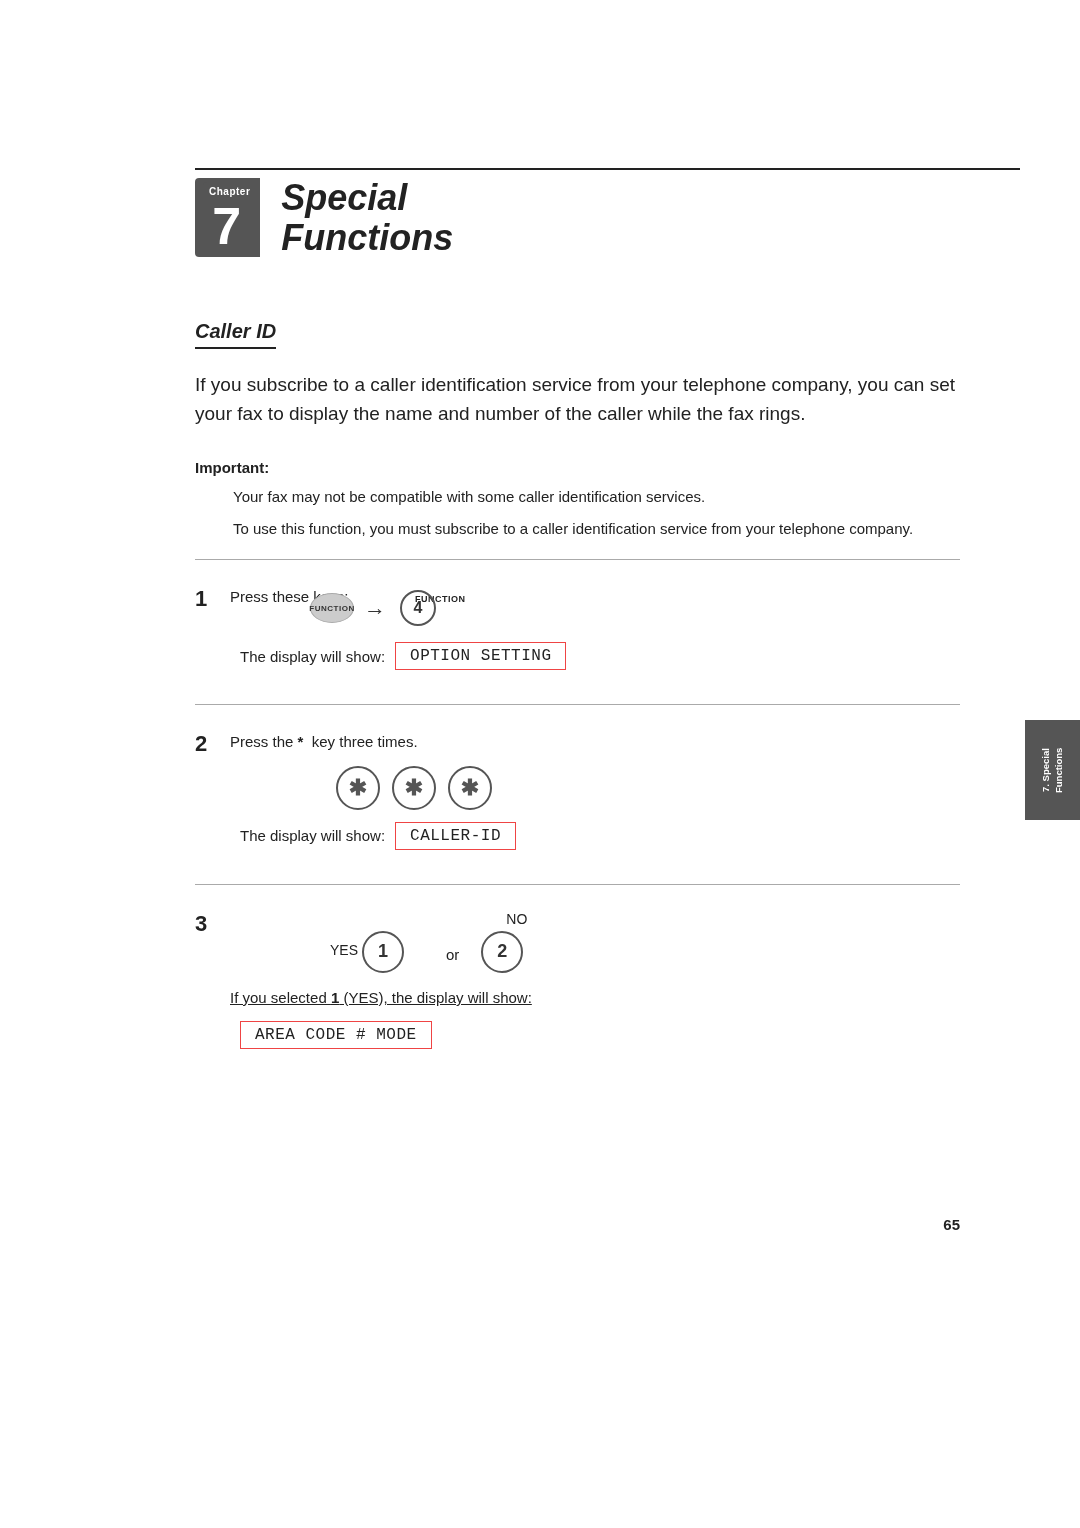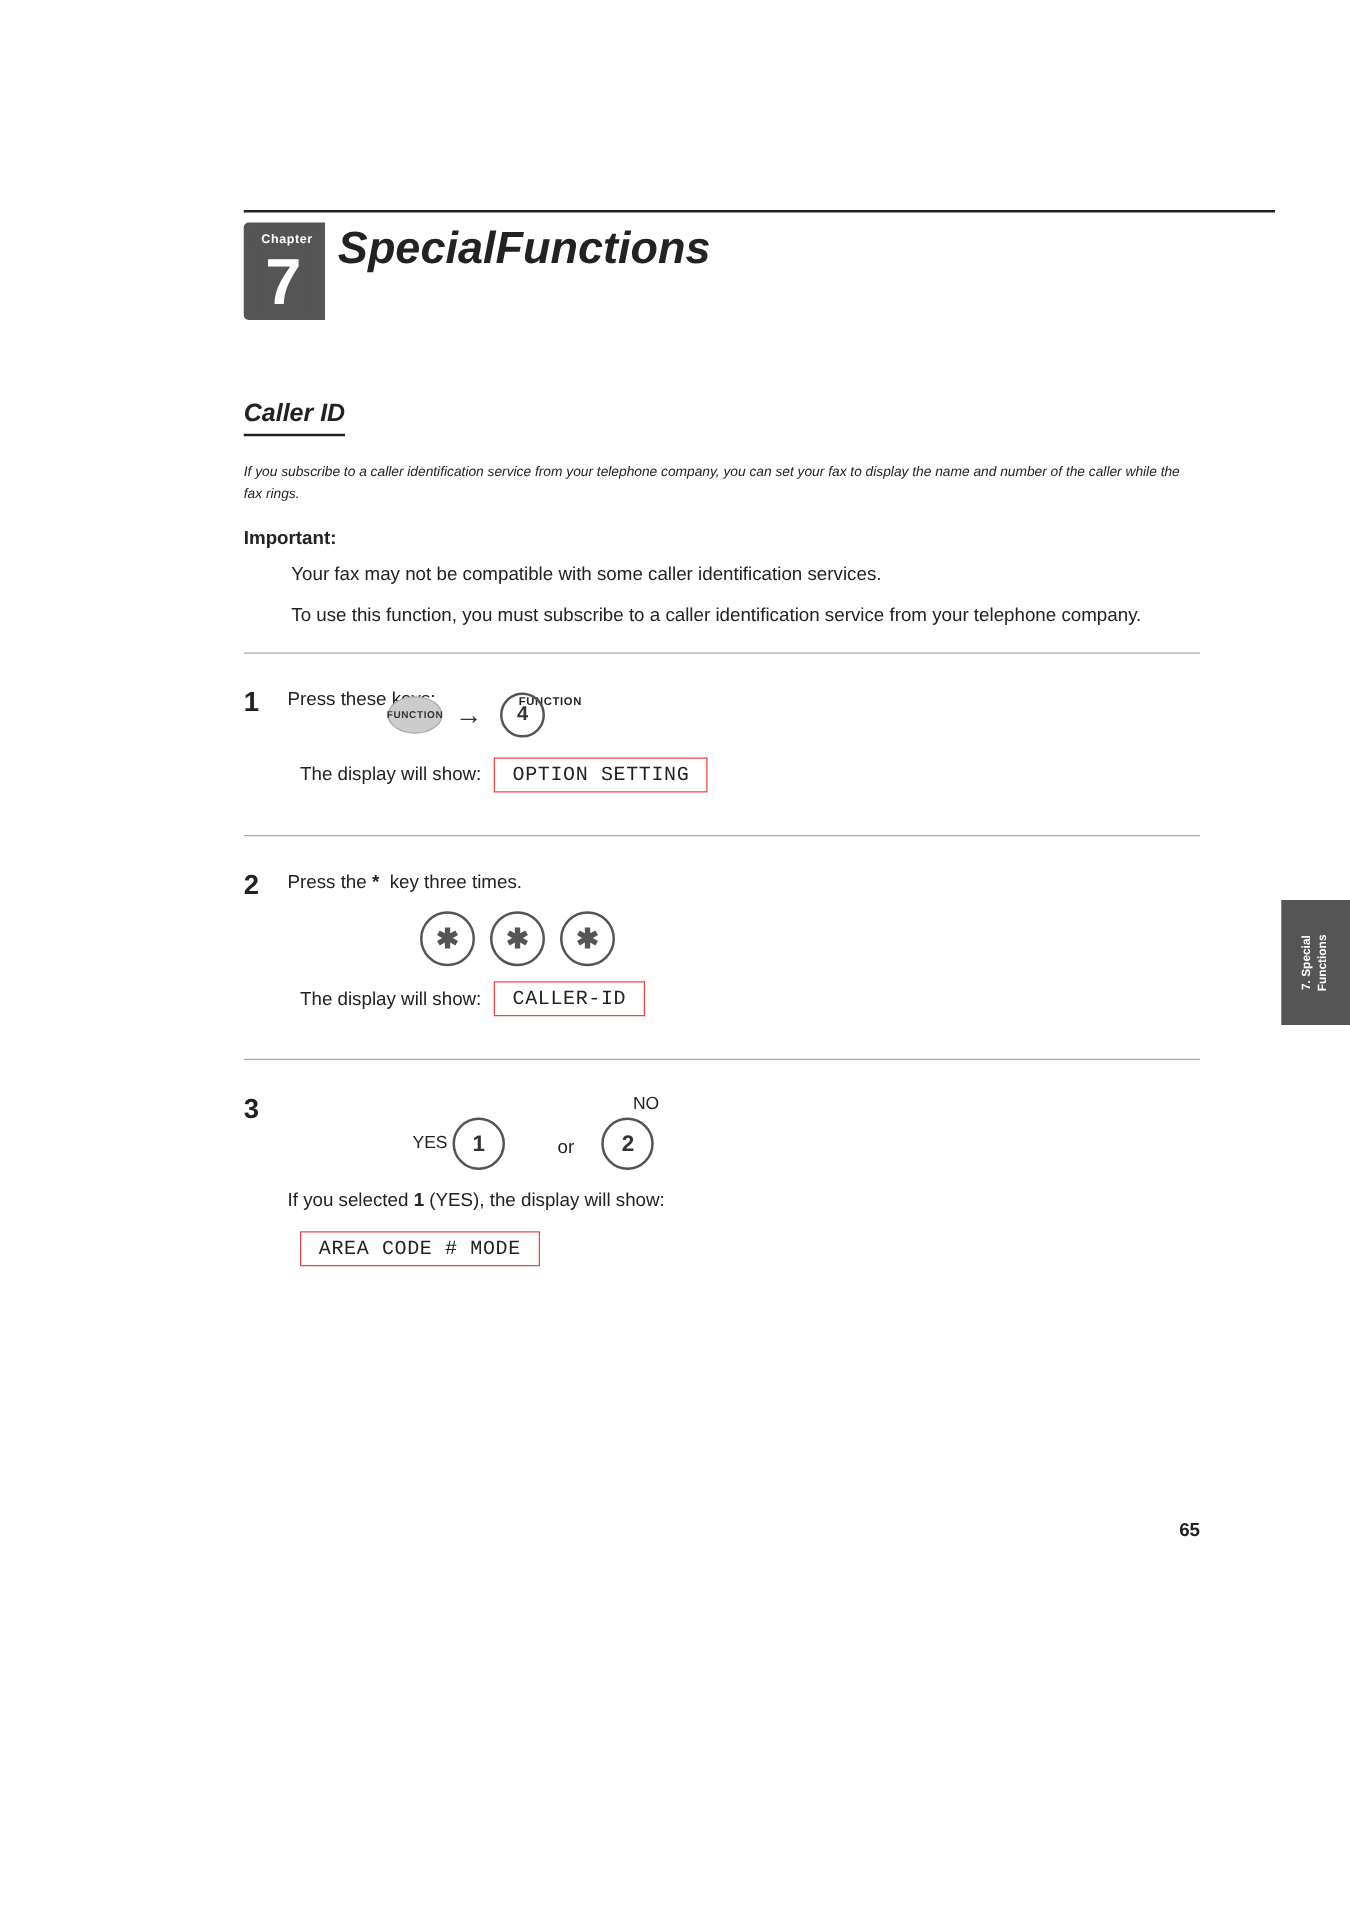--- a/index.html
+++ b/index.html
@@ -57,22 +57,23 @@
       font-size: 52px;
       font-weight: bold;
       padding: 0px 8px 0 2px;
       line-height: 1;
       display: flex;
       align-items: center;
     }
 
     .chapter-title {
       display: flex;
+      flex-direction: column;
       justify-content: space-between;
-      padding-left: 10px;
+      padding-left: 21px;
     }
 
     .chapter-title-line1 {
       font-size: 36px;
       font-weight: bold;
       font-style: italic;
       line-height: 1.1;
     }
 
     .chapter-title-line2 {
@@ -96,24 +97,23 @@
 
     
     .content {
       position: absolute;
       top: 370px;
       left: 195px;
       right: 120px;
     }
 
     .intro-text {
-      font-size: 11px;
+      font-size: 19px;
       line-height: 1.55;
-      margin-bottom: 18px;
-      font-style: italic;
+      margin-bottom: 30px;
     }
 
     .important-label {
       font-size: 15px;
       font-weight: bold;
       margin-bottom: 10px;
     }
 
     .bullet-list {
       margin-left: 20px;
@@ -257,20 +257,21 @@
       align-self: flex-end;
       margin-bottom: 8px;
     }
 
     
     .if-selected-text {
       font-size: 15px;
       line-height: 1.5;
       margin-top: 10px;
       margin-bottom: 12px;
+      text-decoration: underline;
     }
 
     
     .page-number {
       position: absolute;
       bottom: 55px;
       right: 120px;
       font-size: 15px;
       font-weight: bold;
     }

